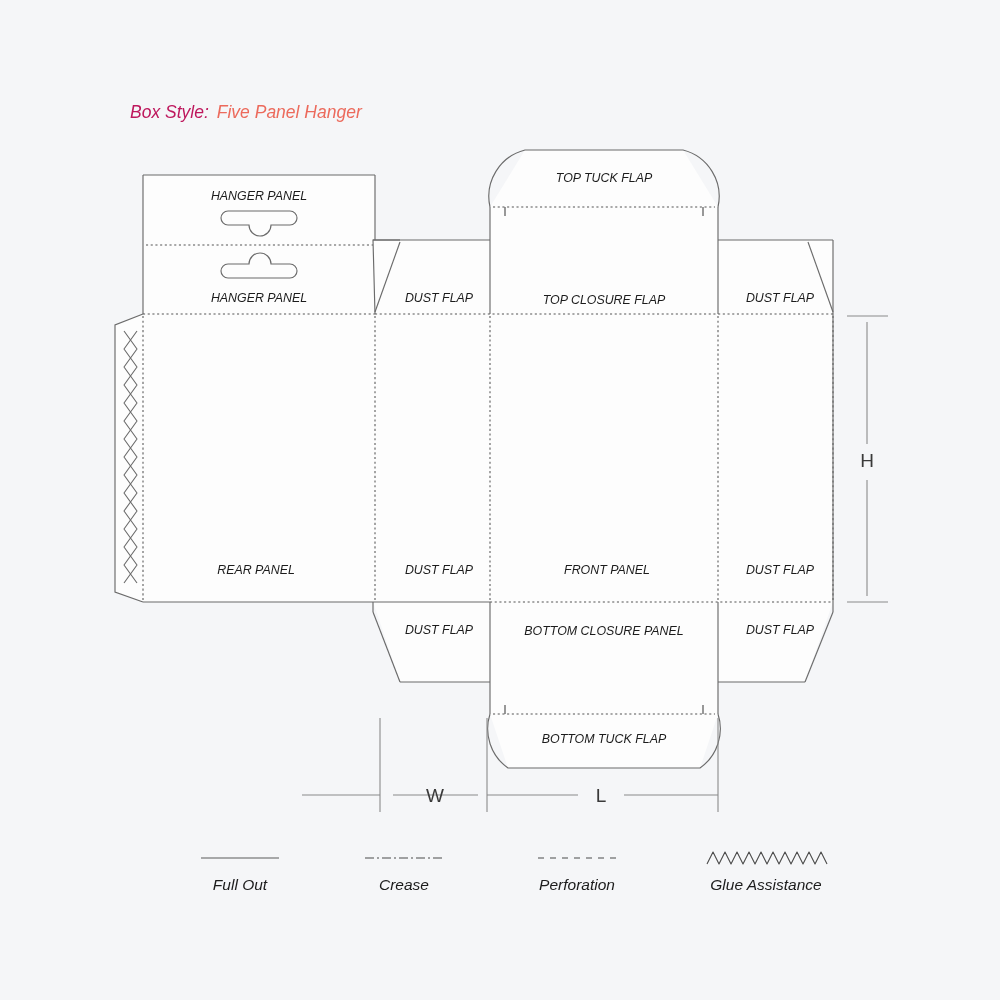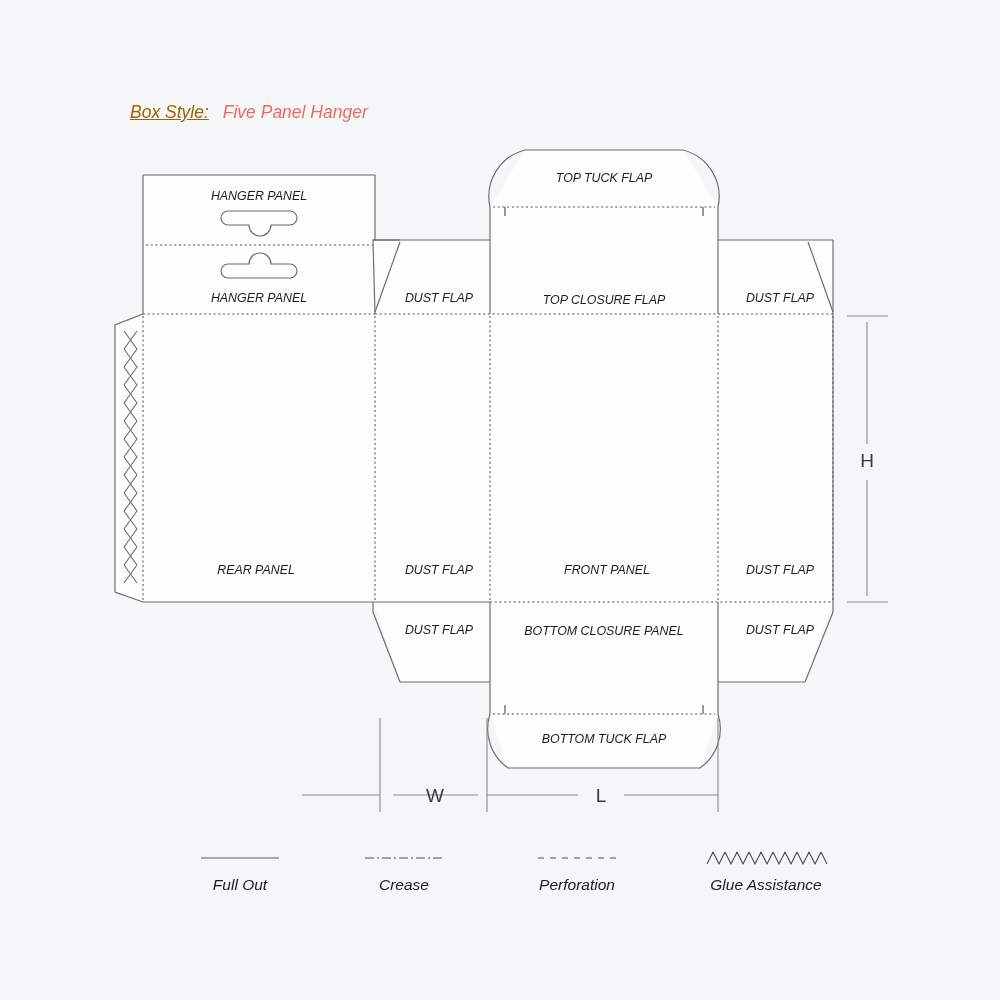--- a/index.html
+++ b/index.html
@@ -23,26 +23,25 @@
   }
   .title-block {
     position: absolute;
     left: 130px;
     top: 102px;
     font-size: 17.5px;
     font-style: italic;
     white-space: nowrap;
   }
   .title-label {
-    color: #a16207;
-    text-decoration: underline;
+    color: #be185d;
   }
   .title-value {
     color: #ec6a5c;
-    margin-left: 14px;
+    margin-left: 8px;
   }
   svg.dieline {
     position: absolute;
     left: 0;
     top: 0;
     width: 1000px;
     height: 1000px;
   }
   text.panel-label {
     font-family: "Liberation Sans", sans-serif;

